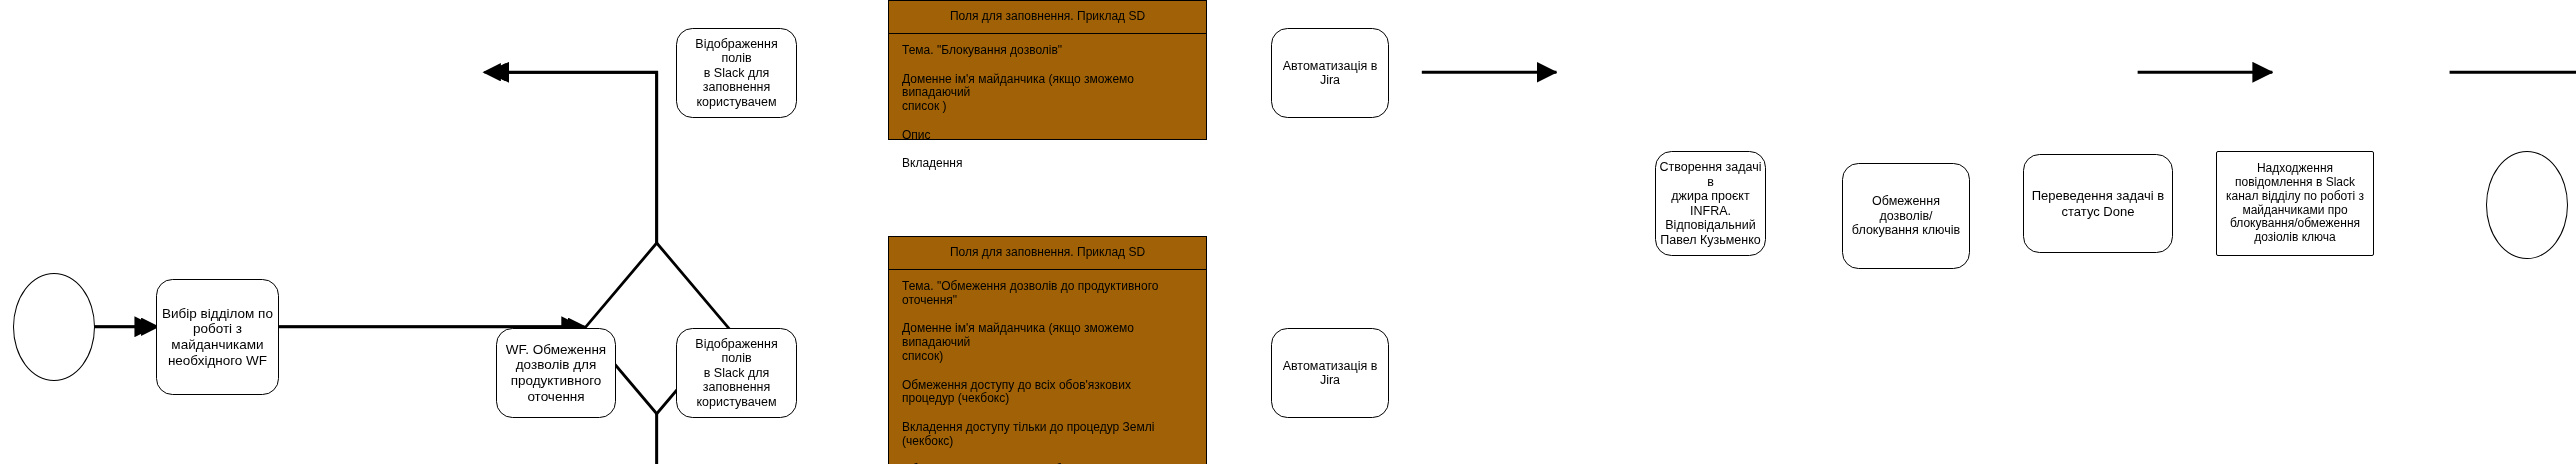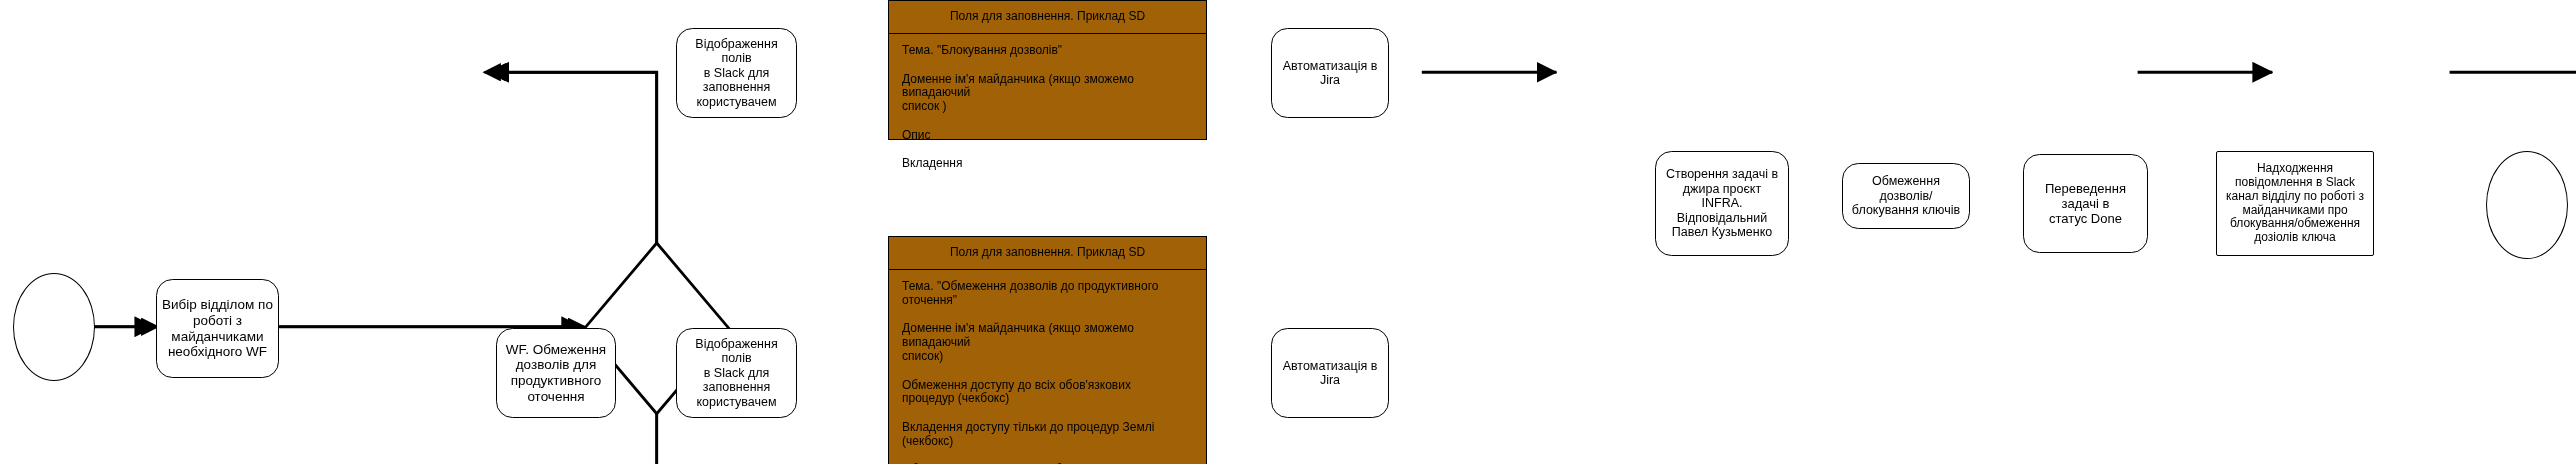--- a/index.html
+++ b/index.html
@@ -165,21 +165,21 @@
     <g fill="#ffffff" stroke="#000000" stroke-width="1.7">
       <polygon points="400,148 444,200 400,252 356,200"></polygon>
       <polygon points="1660,168 1704,220 1660,272 1616,220"></polygon>
     </g>
   </svg>
 
   <div class="node circle" style="left: 13px; top: 273px; width: 82px; height: 108px; font-size: 18px;">
     <span class="label"></span>
   </div>
 
-  <div class="node rounded" style="left: 156px; top: 279px; width: 123px; height: 99px; font-size: 13.5px; border-radius: 16.4px;">
+  <div class="node rounded" style="left: 156px; top: 279px; width: 123px; height: 116px; font-size: 13.5px; border-radius: 16.4px;">
     <span class="label">Вибір відділом по
 роботі з
 майданчиками
 необхідного WF</span>
   </div>
 
 
   <div class="node rounded" style="left: 676px; top: 28px; width: 121px; height: 90px; font-size: 12.5px; border-radius: 16.4px;">
     <span class="label">Відображення полів
 в Slack для
@@ -228,35 +228,35 @@
       <div class="table-row" style="margin-bottom: 14.8px;">Обмеження доступу до необов'язкових
 процедур (перелік процедур з чекбоксами)</div>
 
     </div>
   </div>
 
   <div class="node rounded" style="left: 1271px; top: 328px; width: 118px; height: 90px; font-size: 12.5px; border-radius: 16.4px;">
     <span class="label">Автоматизація в Jira</span>
   </div>
 
-  <div class="node rounded" style="left: 1655px; top: 151px; width: 134px; height: 105px; font-size: 12.5px; border-radius: 16.4px;">
+  <div class="node rounded" style="left: 1655px; top: 151px; width: 111px; height: 105px; font-size: 12.5px; border-radius: 16.4px;">
     <span class="label">Створення задачі в
 джира проєкт
 INFRA.
 Відповідальний
 Павел Кузьменко</span>
   </div>
 
-  <div class="node rounded" style="left: 1842px; top: 163px; width: 128px; height: 66px; font-size: 12.5px; border-radius: 16.4px; justify-content: center;">
+  <div class="node rounded" style="left: 1842px; top: 163px; width: 128px; height: 106px; font-size: 12.5px; border-radius: 16.4px; justify-content: center;">
     <span class="label">Обмеження
 дозволів/
 блокування ключів</span>
   </div>
 
-  <div class="node rounded" style="left: 2023px; top: 154px; width: 125px; height: 99px; font-size: 13px; border-radius: 16.4px;">
+  <div class="node rounded" style="left: 2023px; top: 154px; width: 150px; height: 99px; font-size: 13px; border-radius: 16.4px;">
     <span class="label">Переведення задачі в
 статус Done</span>
   </div>
 
   <div class="node rounded" style="left: 2216px; top: 151px; width: 158px; height: 105px; font-size: 12px; border-radius: 2px;">
     <span class="label">Надходження
 повідомлення в Slack
 канал  відділу по роботі з
 майданчиками про
 блокування/обмеження

